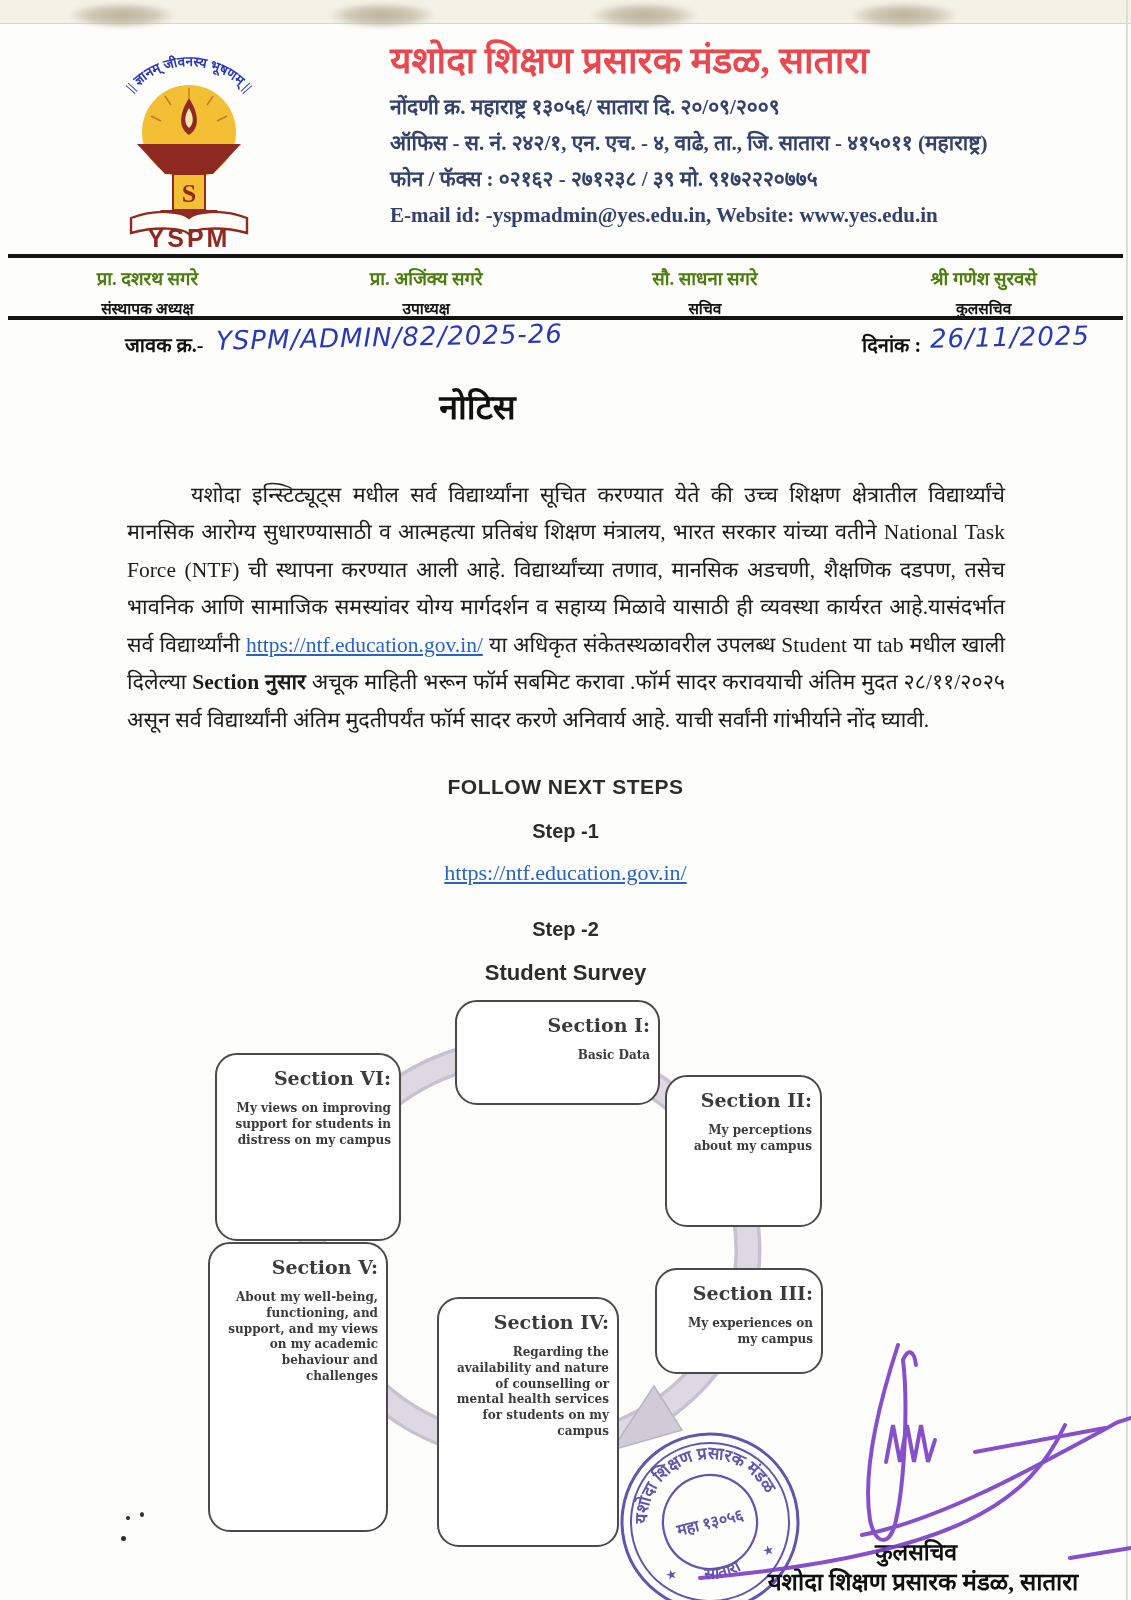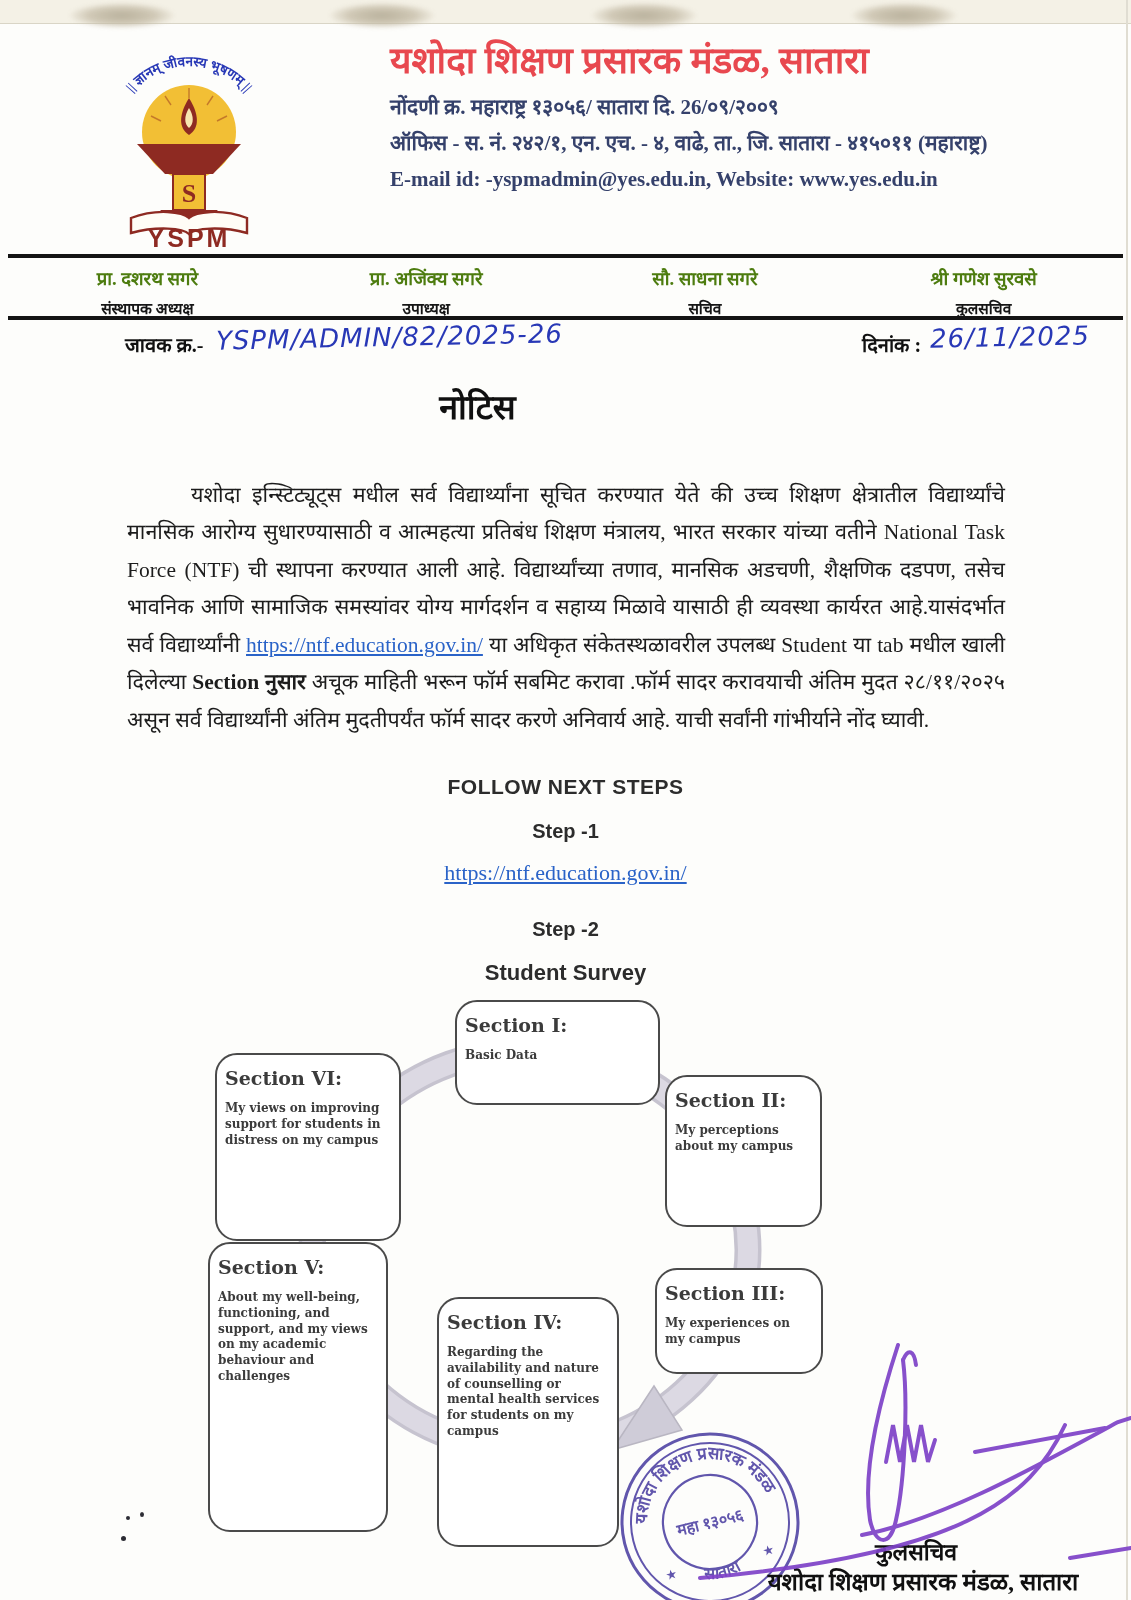--- a/index.html
+++ b/index.html
@@ -33,21 +33,21 @@
             text-align:justify;text-indent:64px;color:#1c1c1c;}
   .body-par a{color:#2a63c8;text-decoration:underline;}
   .steps{position:absolute;left:0;width:1131px;text-align:center;font-family:"Liberation Sans",sans-serif;
          font-weight:bold;color:#2c2c2c;}
   .step-link{position:absolute;left:0;width:1131px;text-align:center;font-size:22px;
              font-family:"Liberation Serif",serif;}
   .step-link a{color:#2a63c8;text-decoration:underline;}
   
   .ring-svg{position:absolute;left:0;top:985px;z-index:1;}
   .sbox{position:absolute;z-index:2;background:#fff;border:2px solid #4a4a4a;border-radius:22px;
-        box-sizing:border-box;text-align:left;font-family:"DejaVu Serif",serif;font-weight:bold;
+        box-sizing:border-box;text-align:right;font-family:"DejaVu Serif",serif;font-weight:bold;
         color:#3b3b3b;padding:12px 8px 22px 8px;}
   .sbox .ti{font-size:19px;margin-bottom:12px;}
   .sbox .de{font-size:12px;line-height:1.32;}
   .stamp-svg{position:absolute;left:598px;top:1408px;z-index:3;opacity:.88;}
   .signoff{position:absolute;z-index:4;color:#101010;font-weight:bold;text-align:center;}
   .sig-svg{position:absolute;left:640px;top:1330px;z-index:5;}
   .ink-dot{position:absolute;background:#2c2c34;border-radius:50%;z-index:4;}
 </style>
 </head>
 <body>
@@ -83,22 +83,23 @@
       <rect x="70" y="138" width="32" height="36" fill="#f2bf35" stroke="#8e2a22" stroke-width="2"></rect>
       <text x="86" y="166" text-anchor="middle" font-size="26" font-weight="bold" fill="#8e2a22" font-family="Liberation Serif,serif">S</text>
       <path d="M58,174 H114 L124,187 H48 Z" fill="#8e2a22"></path>
       <path d="M28,182 C54,172 80,176 86,182 C92,176 118,172 144,182 L144,197 C118,190 92,192 86,198 C80,192 54,190 28,197 Z" fill="#fffdf6" stroke="#8e2a22" stroke-width="2.4"></path>
       <text x="86" y="211" text-anchor="middle" font-size="25" font-weight="bold" fill="#8e2a22" letter-spacing="3" font-family="Liberation Sans,sans-serif">YSPM</text>
     </svg>
   </div>
 
   <div class="head-text">
     <div class="org-name">यशोदा शिक्षण प्रसारक मंडळ, सातारा</div>
-    <div class="hline">नोंदणी क्र. महाराष्ट्र १३०५६/ सातारा दि. 26/०९/२००९</div>
+    <div class="hline">नोंदणी क्र. महाराष्ट्र १३०५६/ सातारा दि. २०/०९/२००९</div>
     <div class="hline">ऑफिस - स. नं. २४२/१, एन. एच. - ४, वाढे, ता., जि. सातारा - ४१५०११ (महाराष्ट्र)</div>
+    <div class="hline">फोन / फॅक्स : ०२१६२ - २७१२३८ / ३९ मो. ९१७२२२०७७५</div>
     <div class="hline">E-mail id: -yspmadmin@yes.edu.in, Website: www.yes.edu.in</div>
   </div>
 
   <div class="rule" style="top:254px"></div>
 
   <div class="officials">
     <div class="official">
       <div class="nm">प्रा. दशरथ सगरे</div>
       <div class="tl">संस्थापक अध्यक्ष</div>
     </div>

